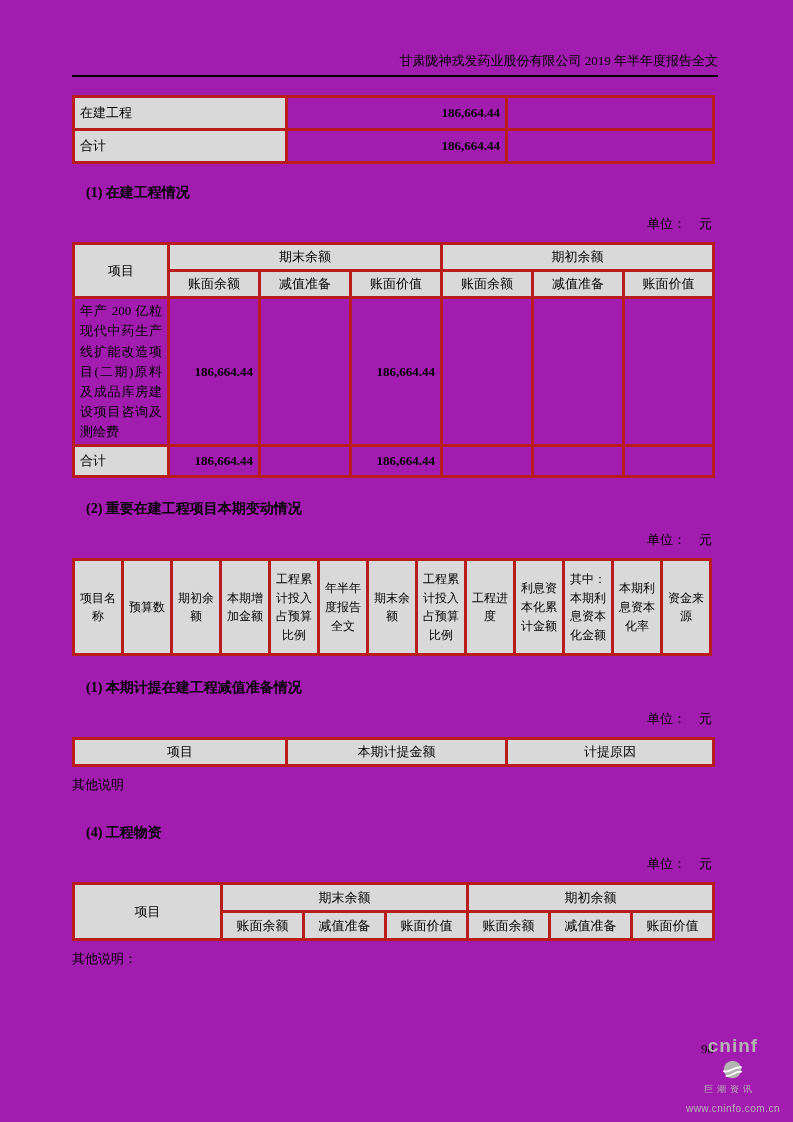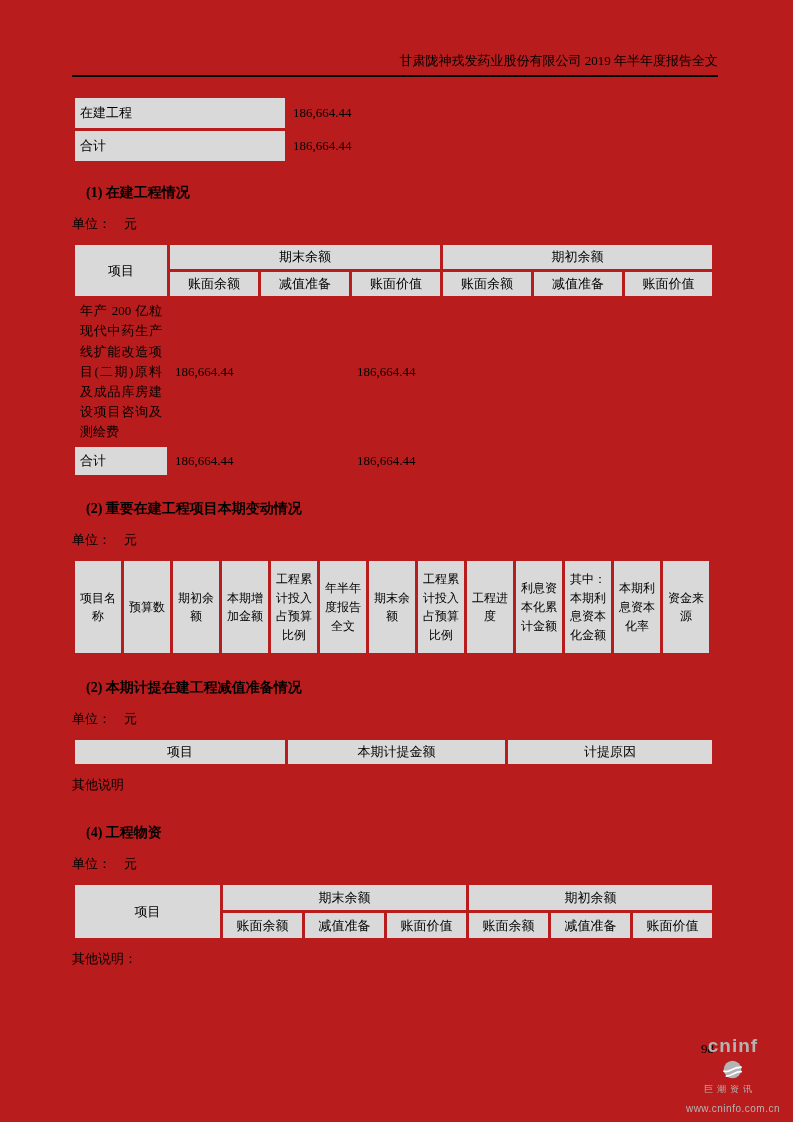--- a/index.html
+++ b/index.html
@@ -1,40 +1,40 @@
 <!DOCTYPE html>
 <html><head>
 <meta charset="utf-8">
 <style>
   html,body{margin:0;padding:0;background:#ffffff;}
   .page{
     position:relative;
     width:793px;height:1122px;
-    background:#b91c1c;
+    background:#a21caf;
     font-family:"Liberation Serif","DejaVu Serif",serif;
     color:#000000;
     overflow:hidden;
   }
   
   .doc-header{
     margin:52px 75px 0 72px;
     text-align:right;
     font-size:13px;
     padding-bottom:5px;
     border-bottom:2px solid #000;
   }
   
   .heading{
     margin:0 16px 0 86px;
     font-size:14px;
     font-weight:bold;
   }
   .unit-line{
     width:640px;margin-left:72px;
-    text-align:left;
+    text-align:right;
     font-size:13px;
   }
   .note-line{
     width:640px;margin-left:72px;
     font-size:13px;
   }
   
   table.tbl{
     width:640px;margin-left:72px;
     border-collapse:collapse;
@@ -45,21 +45,21 @@
   table.tbl td{
     border:3px solid #b91c1c;
     padding:2px 5px;
     vertical-align:middle;
     overflow:hidden;
     line-height:1.55;
   }
   .grey{background:#d9d9d9;}
   .c{text-align:center;}
   .l{text-align:left;}
-  .num{text-align:left;}
+  .num{text-align:right;font-weight:bold;}
   .wrapcell{
     text-align:justify;
     word-break:break-all;
     line-height:21px;
     padding:4px 6px;
   }
   
   .mt-top-table{margin-top:18px;}
   .h1-gap{margin-top:20px;}
   .unit-gap{margin-top:13px;}
@@ -195,21 +195,21 @@
       <td class="grey c">工程累计投入占预算比例</td>
       <td class="grey c">工程进度</td>
       <td class="grey c">利息资本化累计金额</td>
       <td class="grey c">其中：本期利息资本化金额</td>
       <td class="grey c">本期利息资本化率</td>
       <td class="grey c">资金来源</td>
     </tr>
   </tbody>
     </table>
 
-  <div class="heading h3-gap">(2) 本期计提在建工程减值准备情况</div>
+  <div class="heading h3-gap">(1) 本期计提在建工程减值准备情况</div>
   <div class="unit-line unit-gap">单位：　元</div>
 
   <table class="tbl tbl-gap">
     <colgroup>
         <col style="width:213px">
         <col style="width:220px">
         <col style="width:207px">
       </colgroup>
     <tbody>
         <tr class="r27">

